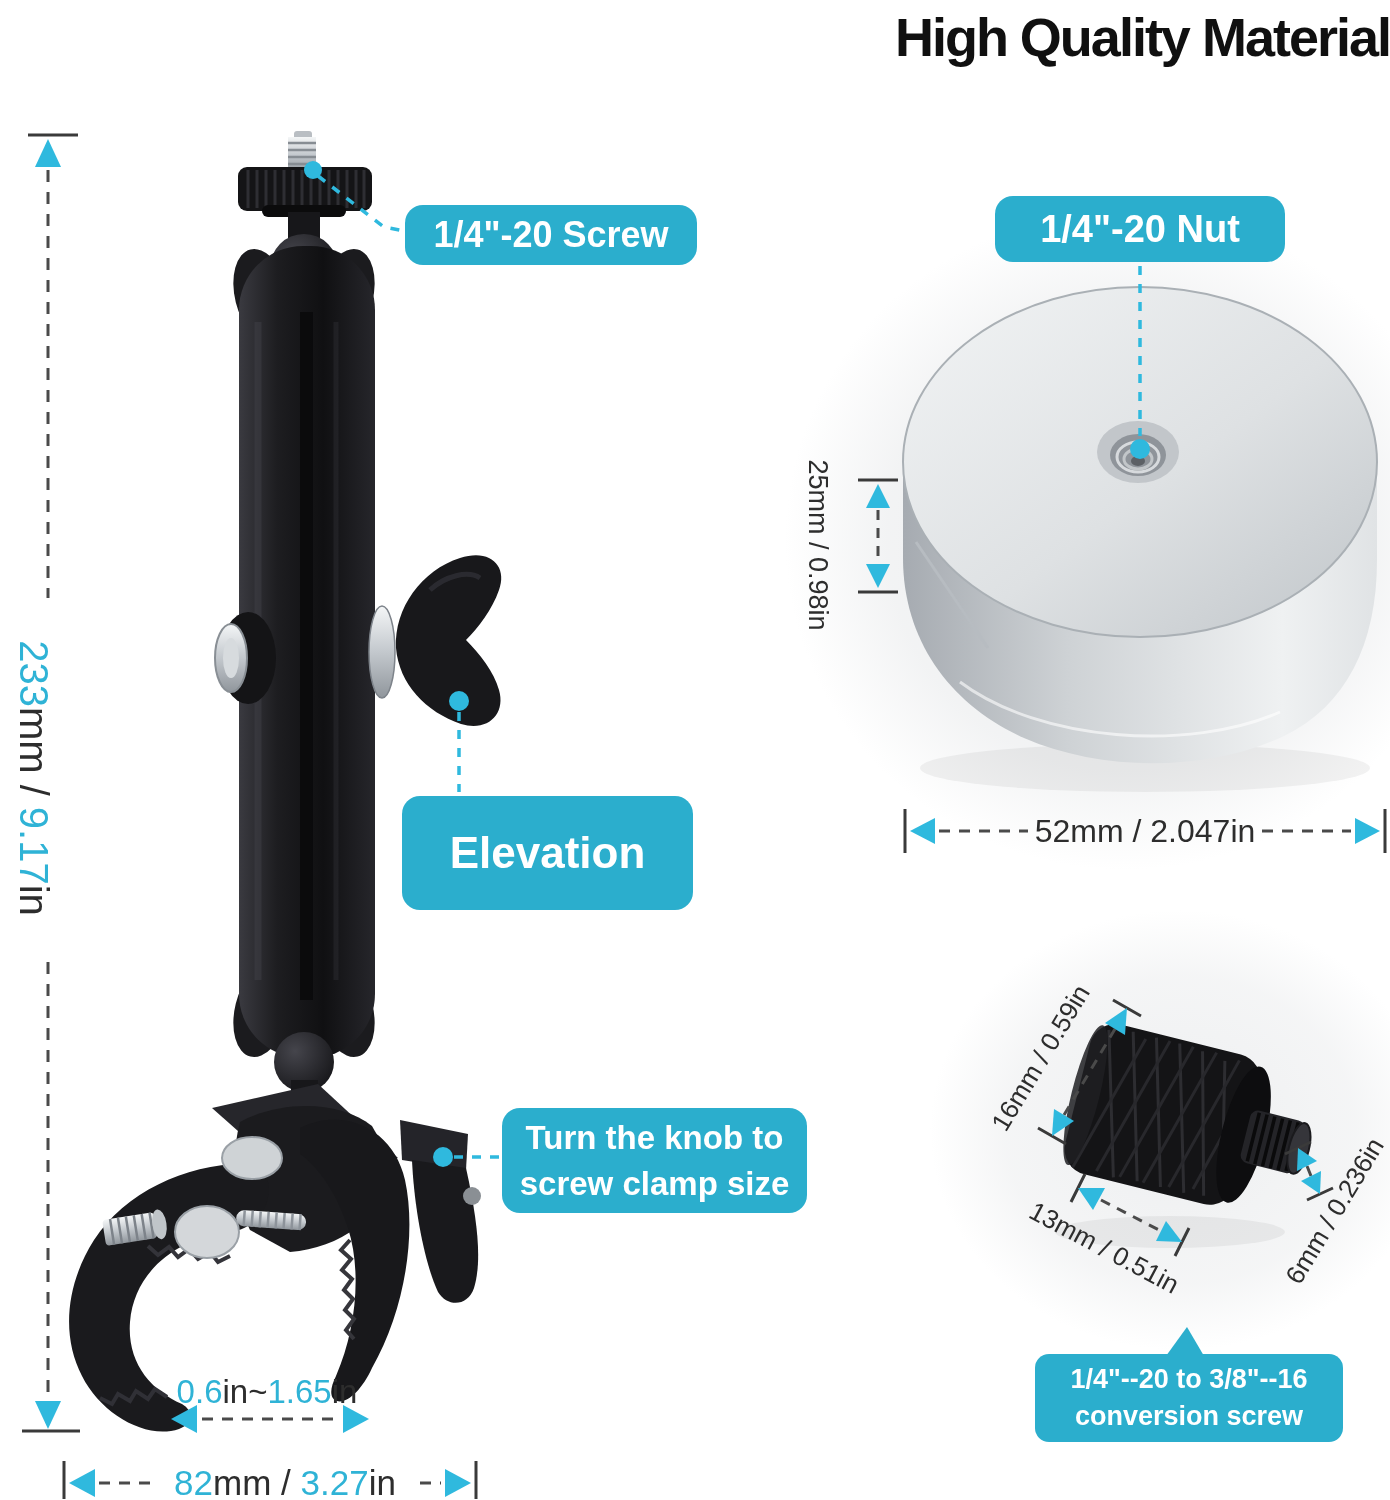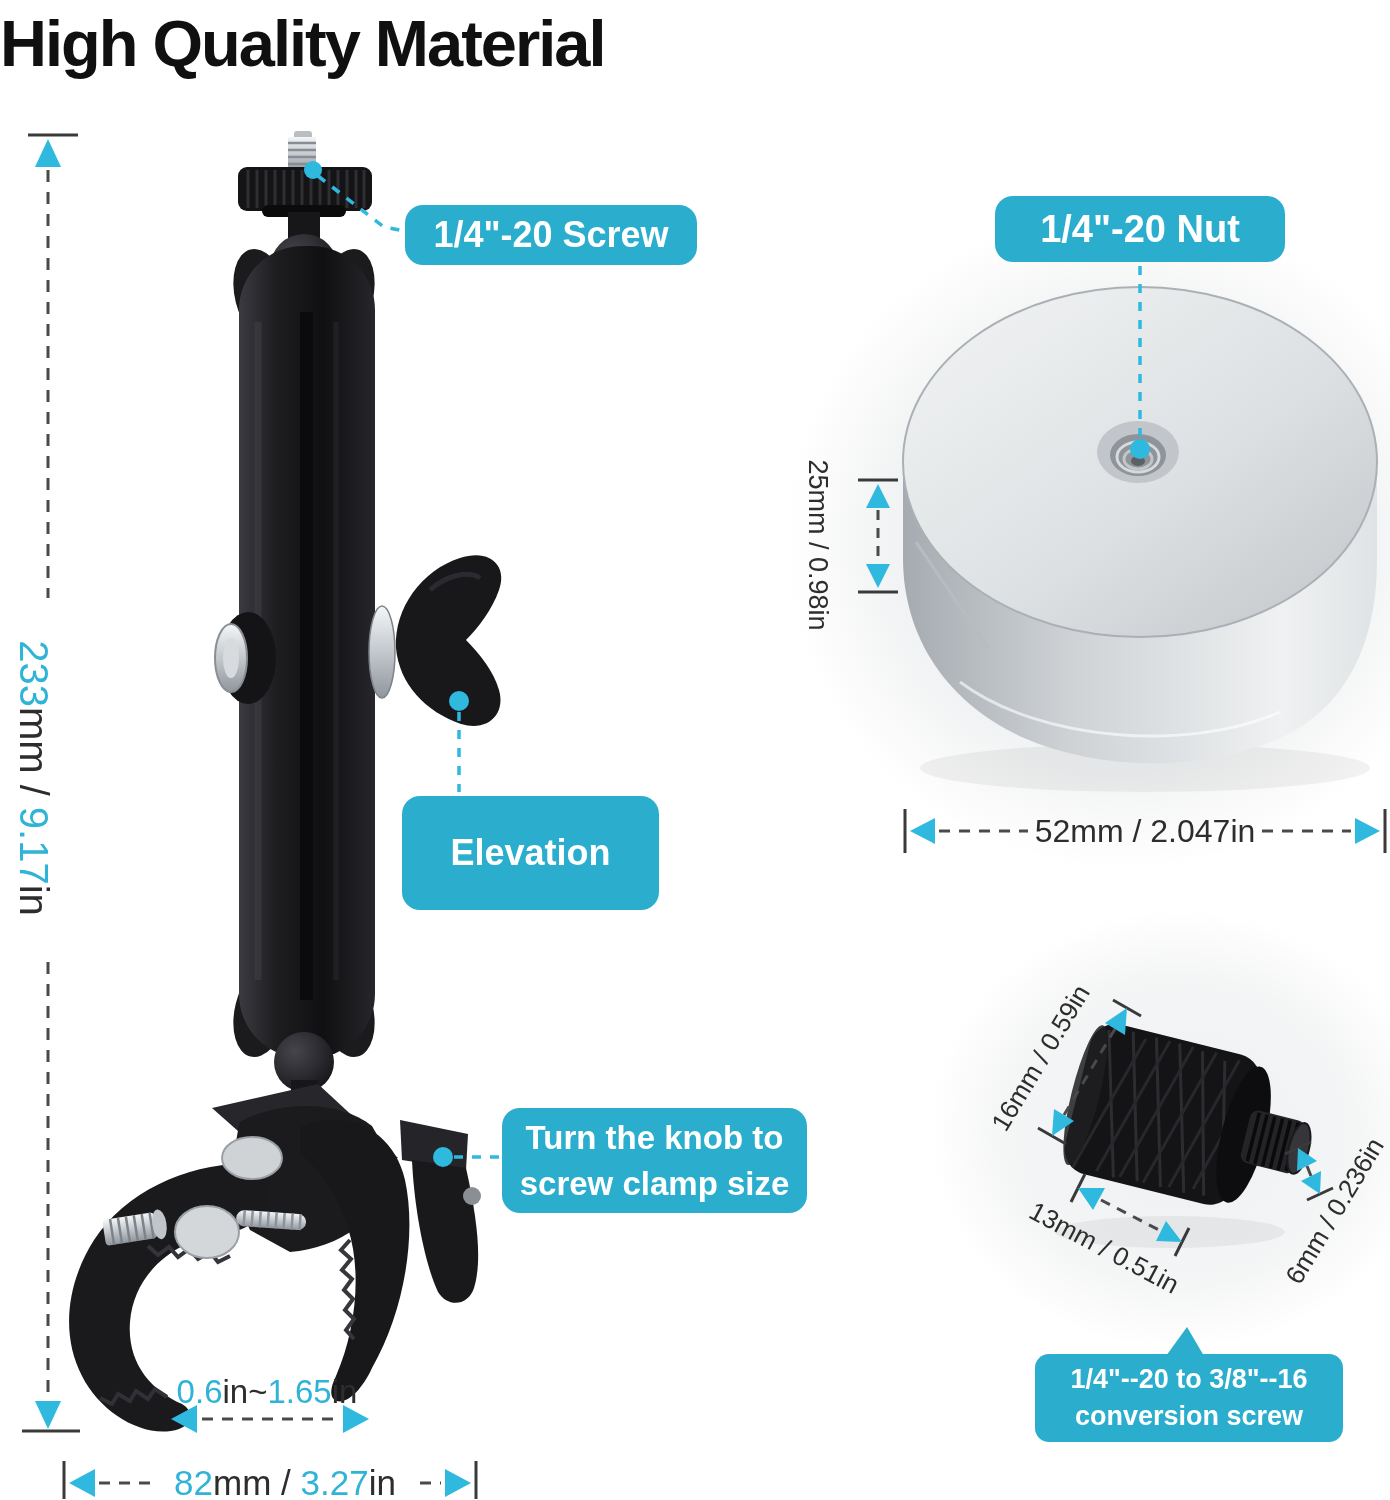--- a/index.html
+++ b/index.html
@@ -1,19 +1,19 @@
 <!DOCTYPE html>
 <html><head>
 <meta charset="utf-8">
 <style>
   html,body{margin:0;padding:0;background:#fff;}
   .stage{position:relative;width:1390px;height:1500px;background:#ffffff;overflow:hidden;
          font-family:"Liberation Sans",sans-serif;}
-  .page-title{position:absolute;left:0;top:6px;width:1390px;text-align:left;
-              font-size:65px;font-weight:800;letter-spacing:-2px;color:#101010;}
+  .page-title{position:absolute;left:0;top:6px;width:1390px;text-align:right;
+              font-size:54px;font-weight:800;letter-spacing:-2px;color:#101010;}
   svg.art{position:absolute;left:0;top:0;}
   .label-box{position:absolute;background:#2baecd;color:#ffffff;font-weight:700;
              text-align:center;border-radius:18px;display:flex;flex-direction:column;
              align-items:center;justify-content:center;line-height:1.38;}
   .dim-text{position:absolute;white-space:nowrap;font-weight:500;color:#2d2d2d;}
   .dim-text span{white-space:pre;}
   .cy{color:#2fb3d6;}
   .dk{color:#2d2d2d;}
 </style>
 </head>
@@ -242,21 +242,21 @@
   </svg>
 
   <div class="page-title">High Quality Material</div>
 
   <div class="label-box" style="left:405px;top:205px;width:292px;height:60px;font-size:36px;">
     <span>1/4"-20 Screw</span>
   </div>
   <div class="label-box" style="left:995px;top:196px;width:290px;height:66px;font-size:38px;">
     <span>1/4"-20 Nut</span>
   </div>
-  <div class="label-box" style="left:402px;top:796px;width:257px;height:114px;font-size:36px;">
+  <div class="label-box" style="left:402px;top:796px;width:291px;height:114px;font-size:44px;">
     <span>Elevation</span>
   </div>
   <div class="label-box" style="left:502px;top:1108px;width:305px;height:105px;font-size:33px;">
     <span>Turn the knob to</span>
     <span>screw clamp size</span>
   </div>
   <div class="label-box" style="left:1035px;top:1354px;width:308px;height:88px;font-size:27px;border-radius:14px;">
     <span>1/4"--20 to 3/8"--16</span>
     <span>conversion screw</span>
   </div>

